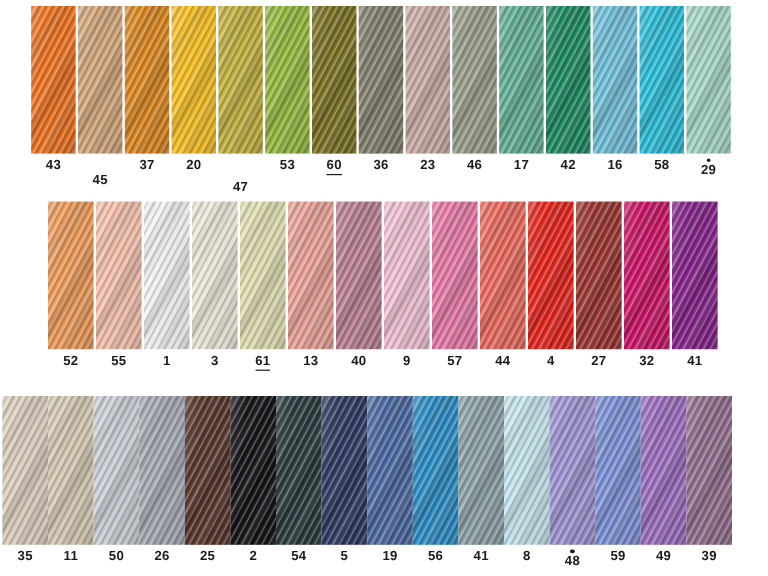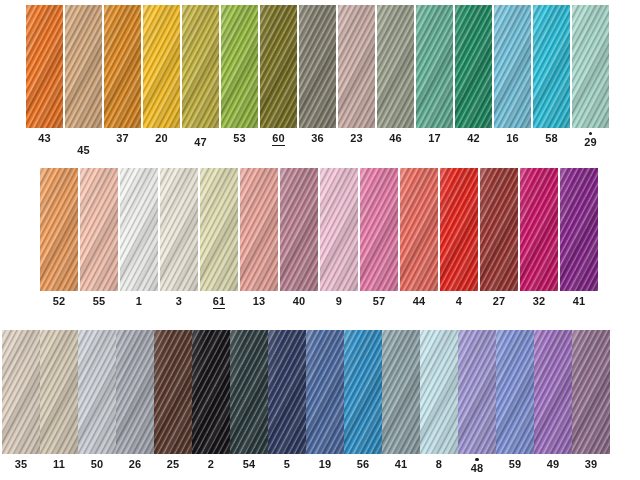--- a/index.html
+++ b/index.html
@@ -172,21 +172,21 @@
           <div class="dot hidden"></div>
           <div class="label" style="color: rgb(27, 27, 27);">20</div>
         </div>
       </div>
       <div class="swatch-cell">
         <div class="swatch" style="width: 37px; height: 123px; background-color: rgb(194, 178, 64);">
           <div class="fiber"></div>
           <div class="fiber2"></div>
           <div class="shade"></div>
         </div>
-        <div class="label-wrap" style="margin-top: 8px;">
+        <div class="label-wrap" style="margin-top: 22px;">
           <div class="dot hidden"></div>
           <div class="label" style="color: rgb(27, 27, 27);">47</div>
         </div>
       </div>
       <div class="swatch-cell">
         <div class="swatch" style="width: 37px; height: 123px; background-color: rgb(149, 187, 63);">
           <div class="fiber"></div>
           <div class="fiber2"></div>
           <div class="shade"></div>
         </div>

